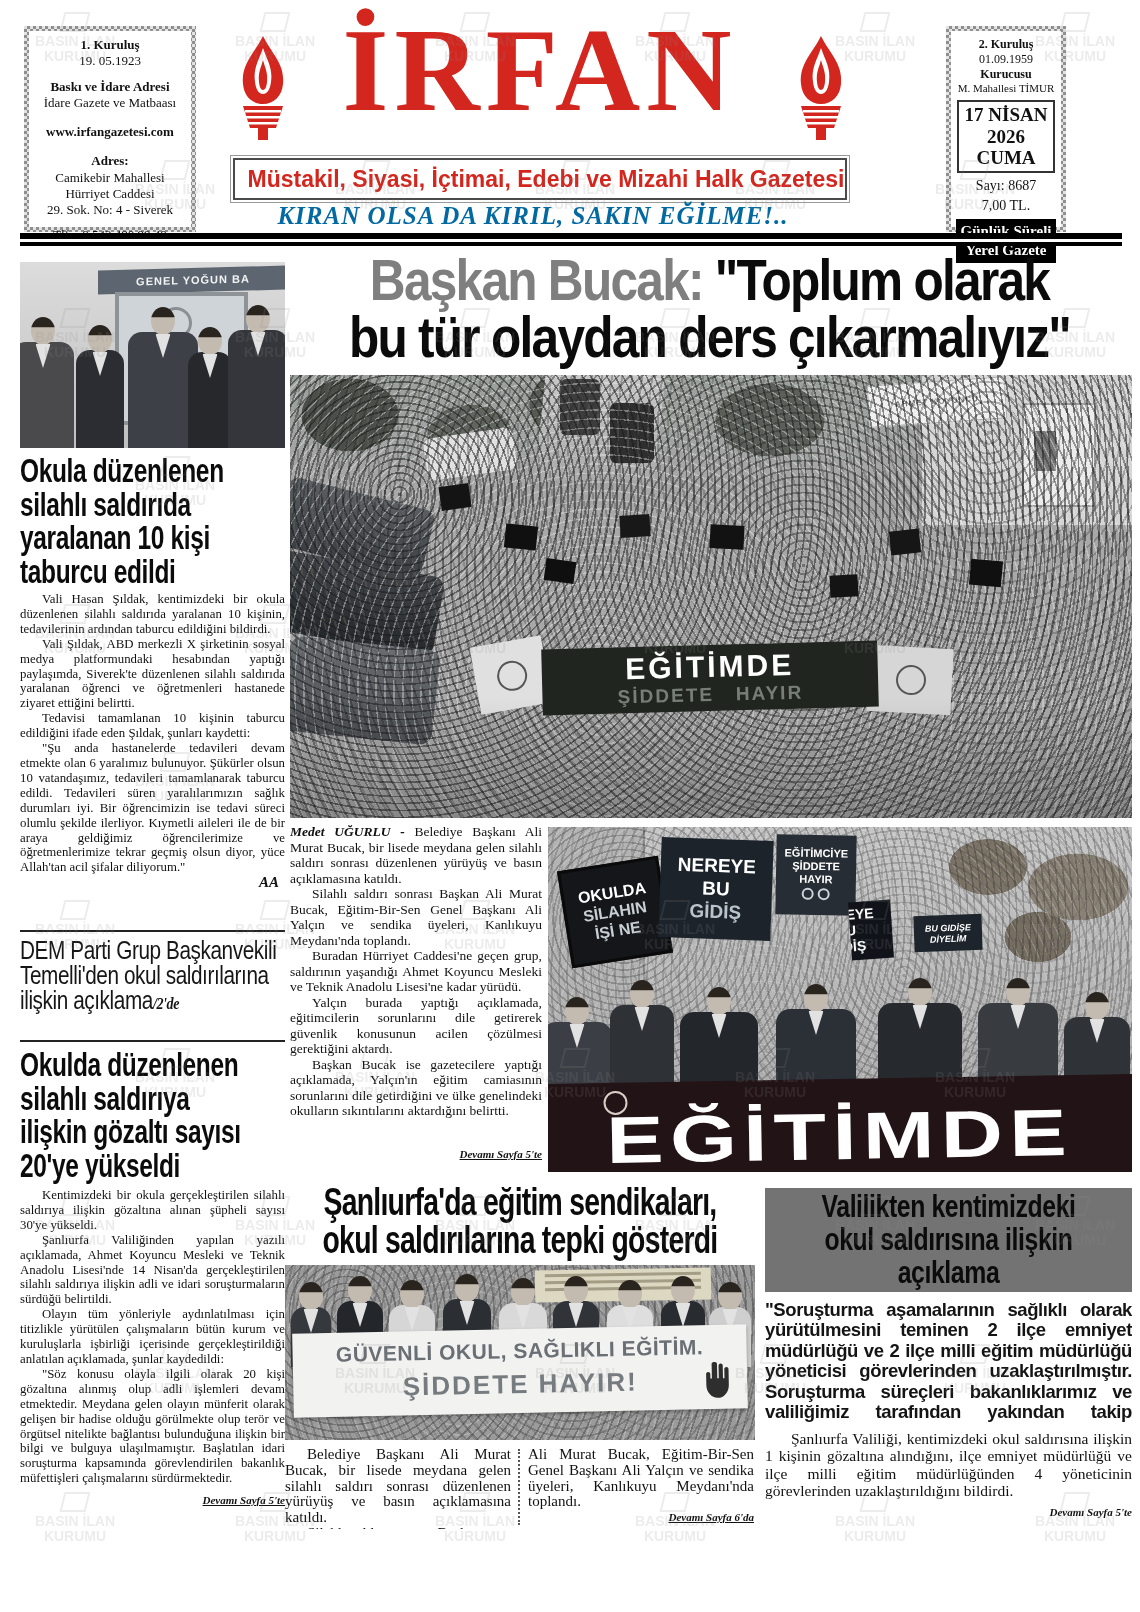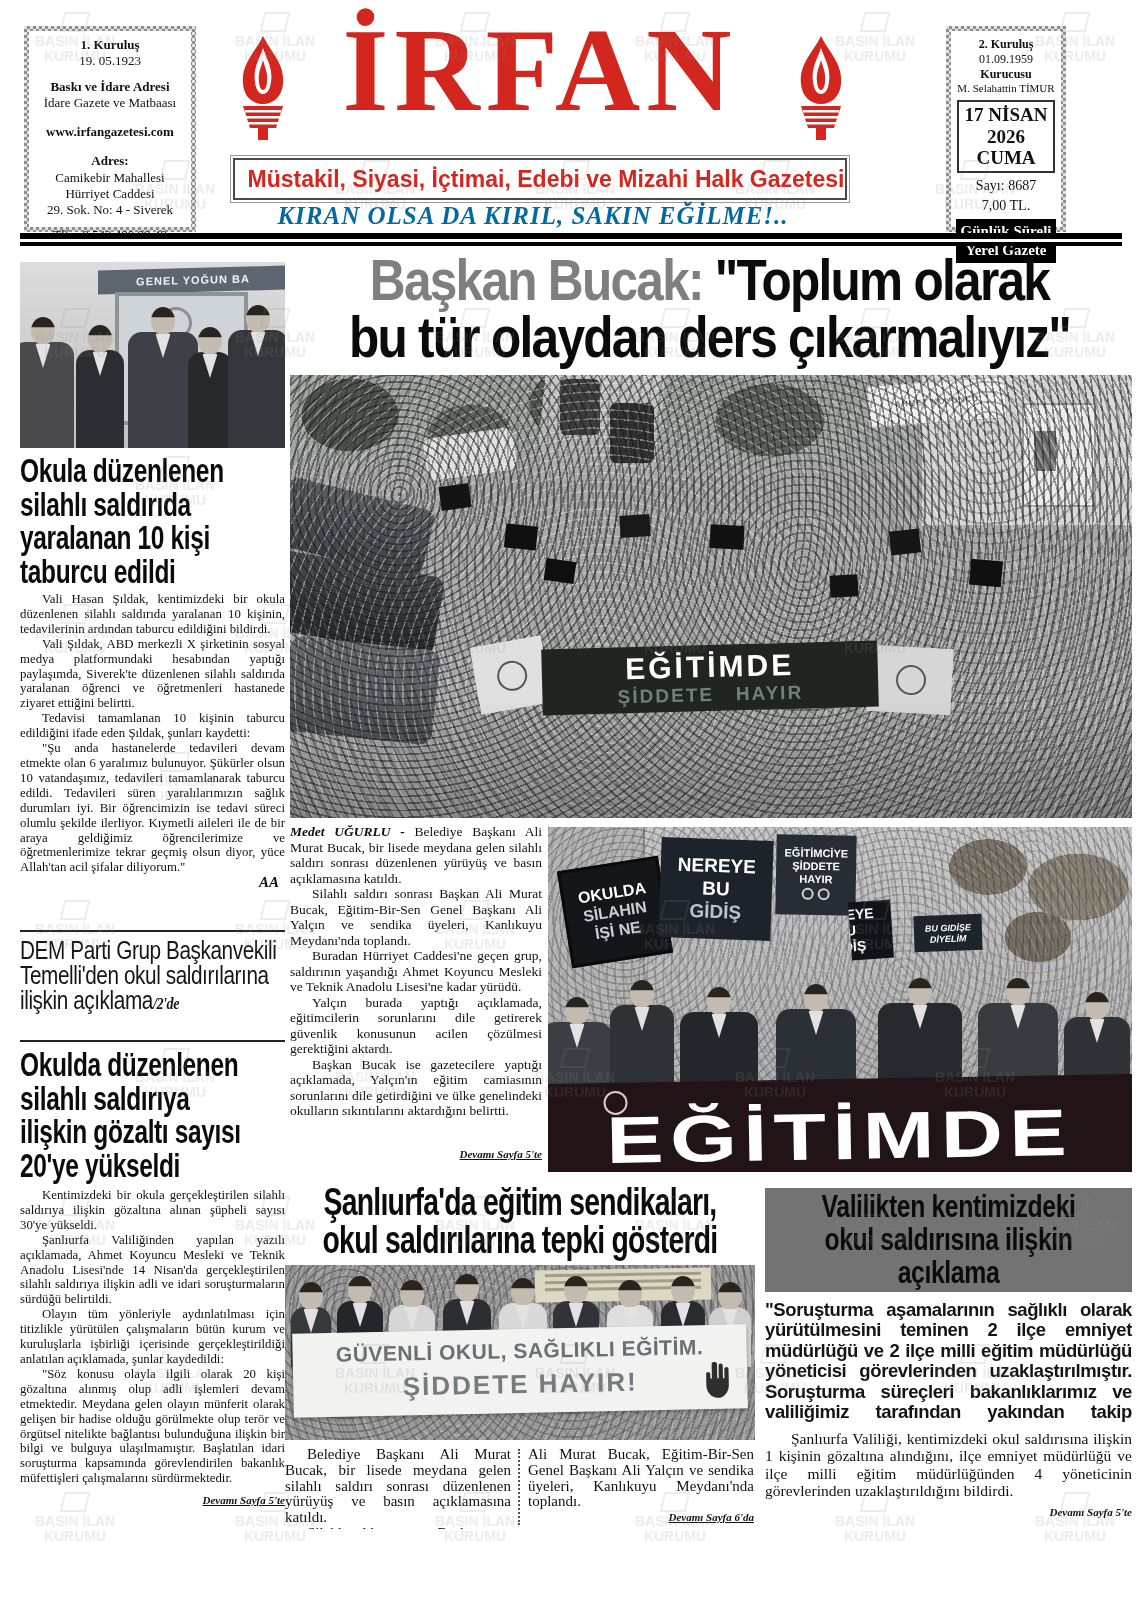--- a/index.html
+++ b/index.html
@@ -404,21 +404,21 @@
     <span>Camikebir Mahallesi</span>
     <span>Hürriyet Caddesi</span>
     <span>29. Sok. No: 4 - Siverek</span>
     <span style="margin-top:9px;">Tlf. : 0 543 480 99 40</span>
   </div>
 
   <div class="infobox" style="left:946px;top:26px;width:120px;height:206px;font-size:12px;">
     <b>2. Kuruluş</b>
     <span>01.09.1959</span>
     <b>Kurucusu</b>
-    <span style="font-size:11px;">M. Selahattin TİMUR</span>
+    <span style="font-size:11px;">M. Mahallesi TİMUR</span>
     <div class="datebox">
       <span>17 NİSAN</span>
       <span>2026</span>
       <span>CUMA</span>
     </div>
     <span style="font-size:14px;">Sayı: 8687</span>
     <span style="font-size:14px;margin-top:2px;">7,00 TL.</span>
     <div class="badge">
       <span>Günlük Süreli</span>
       <span>Yerel Gazete</span>

